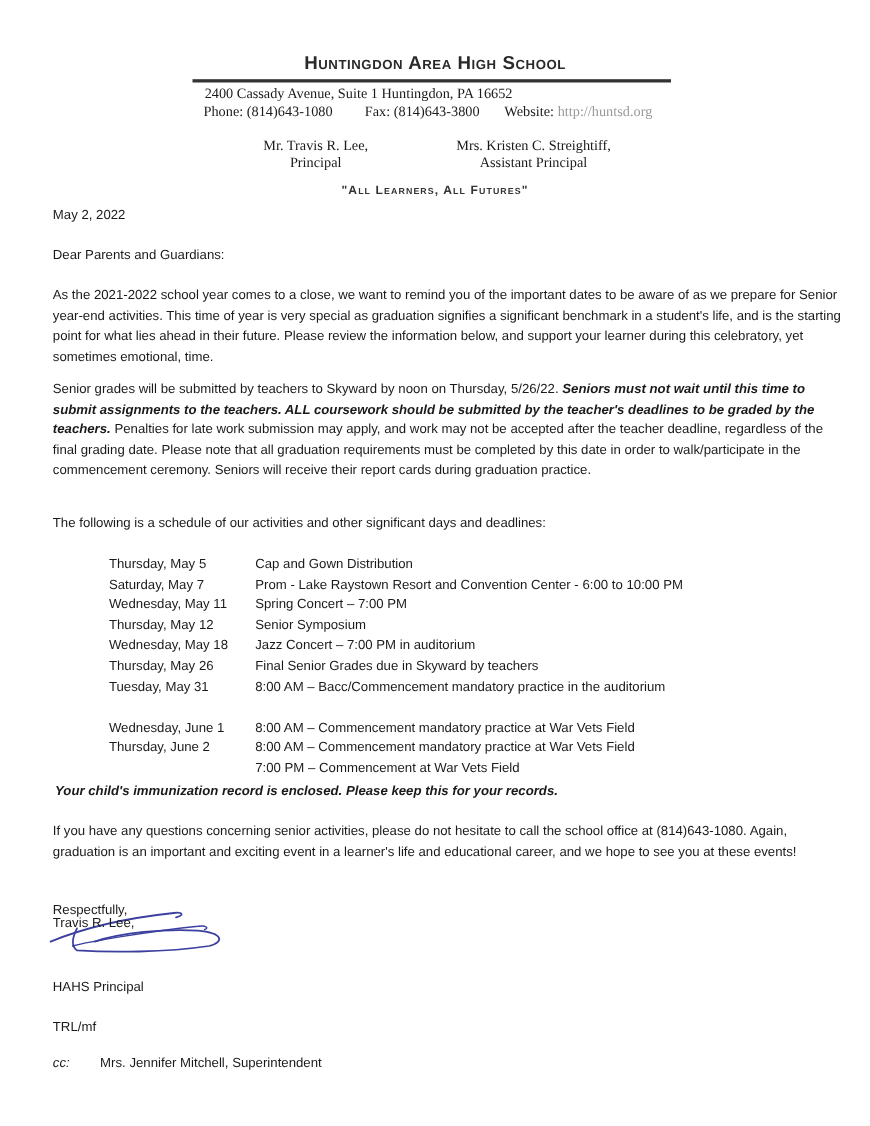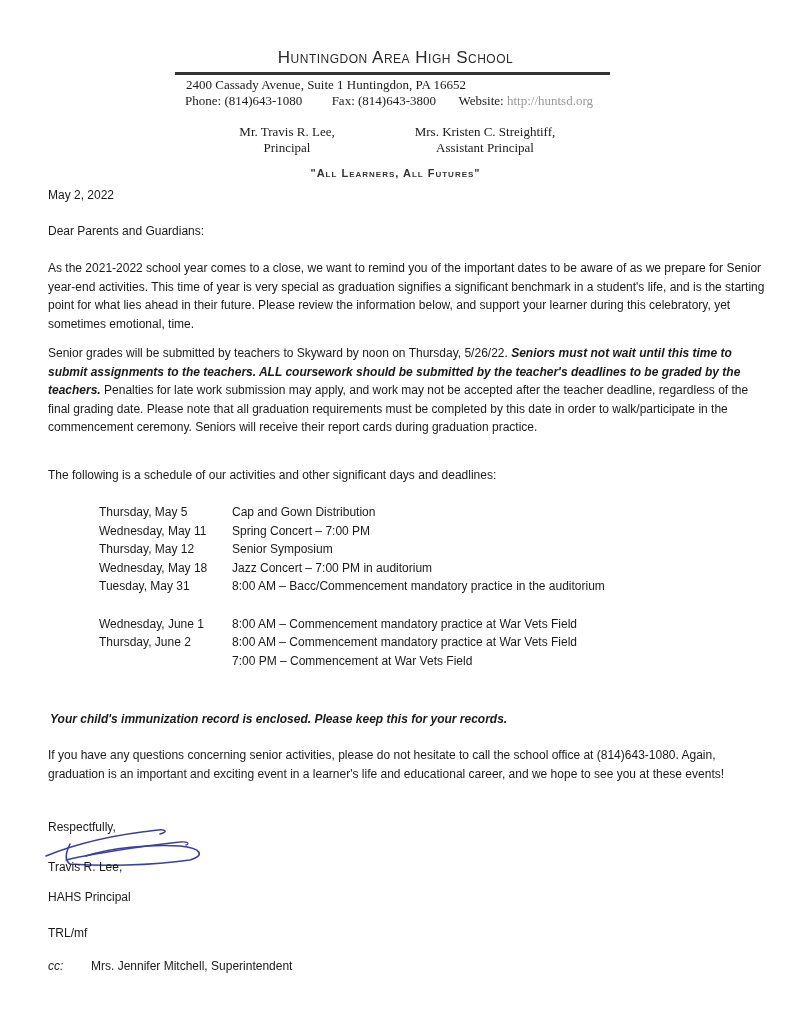--- a/index.html
+++ b/index.html
@@ -6,21 +6,21 @@
     body {
       width: 791px; height: 1024px; position: relative; overflow: hidden;
       font-family: "Liberation Sans", sans-serif; color: #1a1a1a;
     }
     .abs { position: absolute; }
     .serif { font-family: "Liberation Serif", serif; }
 
     
     .school-name {
       left: 0; width: 791px; top: 48px; text-align: center;
-      font-family: "Liberation Sans", sans-serif; font-weight: normal;
+      font-family: "Liberation Sans", sans-serif; font-weight: bold;
       font-size: 17px; letter-spacing: 0.5px; color: #2a2a2a;
       font-variant: small-caps;
     }
     .rule {
       left: 175px; width: 435px; top: 72px; height: 3px; background: #333;
     }
     .address { left: 0; width: 652px; top: 77px; text-align: center; font-size: 13px; }
     .contact { left: 185px; top: 93px; font-size: 13px; white-space: pre; }
     .contact .web-url { color: #999; }
 
@@ -73,30 +73,38 @@
 <div class="abs body-text" style="top:344px;"><span>Senior grades will be submitted by teachers to Skyward by noon on Thursday, 5/26/22.  </span><span class="bi">Seniors must not wait until this time to submit assignments to the teachers.  ALL coursework should be submitted by the teacher's deadlines to be graded by the teachers.</span><span>  Penalties for late work submission may apply, and work may not be accepted after the teacher deadline, regardless of the final grading date.  Please note that all graduation requirements must be completed by this date in order to walk/participate in the commencement ceremony.  Seniors will receive their report cards during graduation practice.</span></div>
 
 <div class="abs body-text" style="top:466px;">The following is a schedule of our activities and other significant days and deadlines:</div>
 
 <div class="abs schedule">
   <div class="sched-row">
       <span class="sched-date">Thursday, May 5</span>
       <span class="sched-event">Cap and Gown Distribution</span>
     </div>
   <div class="sched-row">
+      <span class="sched-date">Saturday, May 7</span>
+      <span class="sched-event">Prom - Lake Raystown Resort and Convention Center - 6:00 to 10:00 PM</span>
+    </div>
+  <div class="sched-row">
       <span class="sched-date">Wednesday, May 11</span>
       <span class="sched-event">Spring Concert – 7:00 PM</span>
     </div>
   <div class="sched-row">
       <span class="sched-date">Thursday, May 12</span>
       <span class="sched-event">Senior Symposium</span>
     </div>
   <div class="sched-row">
       <span class="sched-date">Wednesday, May 18</span>
       <span class="sched-event">Jazz Concert – 7:00 PM in auditorium</span>
+    </div>
+  <div class="sched-row">
+      <span class="sched-date">Thursday, May 26</span>
+      <span class="sched-event">Final Senior Grades due in Skyward by teachers</span>
     </div>
   <div class="sched-row">
       <span class="sched-date">Tuesday, May 31</span>
       <span class="sched-event">8:00 AM – Bacc/Commencement mandatory practice in the auditorium</span>
     </div>
   <div class="sched-row">
       <span class="sched-date"></span>
     </div>
   <div class="sched-row">
       <span class="sched-date">Wednesday, June 1</span>
@@ -117,19 +125,19 @@
 <div class="abs body-text" style="top:746px;">If you have any questions concerning senior activities, please do not hesitate to call the school office at (814)643-1080. Again, graduation is an important and exciting event in a learner's life and educational career, and we hope to see you at these events!</div>
 
 <div class="abs sig-block" style="top:818px;">Respectfully,</div>
 
 <svg class="abs signature" viewBox="0 0 175 58">
   <path d="M6 36 C 40 22, 80 14, 118 10 C 126 9, 128 12, 120 14" fill="none" stroke="#3b3f9e" stroke-width="1.6" stroke-linecap="round"></path>
   <path d="M30 24 C 26 32, 24 40, 30 44 C 60 46, 110 46, 150 40 C 165 36, 162 28, 140 26 C 110 24, 70 28, 46 36" fill="none" stroke="#3b3f9e" stroke-width="1.6" stroke-linecap="round"></path>
   <path d="M26 40 C 40 36, 100 26, 140 22 C 148 21, 150 24, 146 25" fill="none" stroke="#3b3f9e" stroke-width="1.3" stroke-linecap="round"></path>
 </svg>
 
-<div class="abs sig-block" style="top:858px;">Travis R. Lee,</div>
+<div class="abs sig-block" style="top:830px;">Travis R. Lee,</div>
 <div class="abs sig-block" style="top:888px;">HAHS Principal</div>
 
 <div class="abs sig-block" style="top:924px;">TRL/mf</div>
 
 <div class="abs cc-label">cc:</div>
 <div class="abs cc-value">Mrs. Jennifer Mitchell, Superintendent</div>
 
 </body></html>

